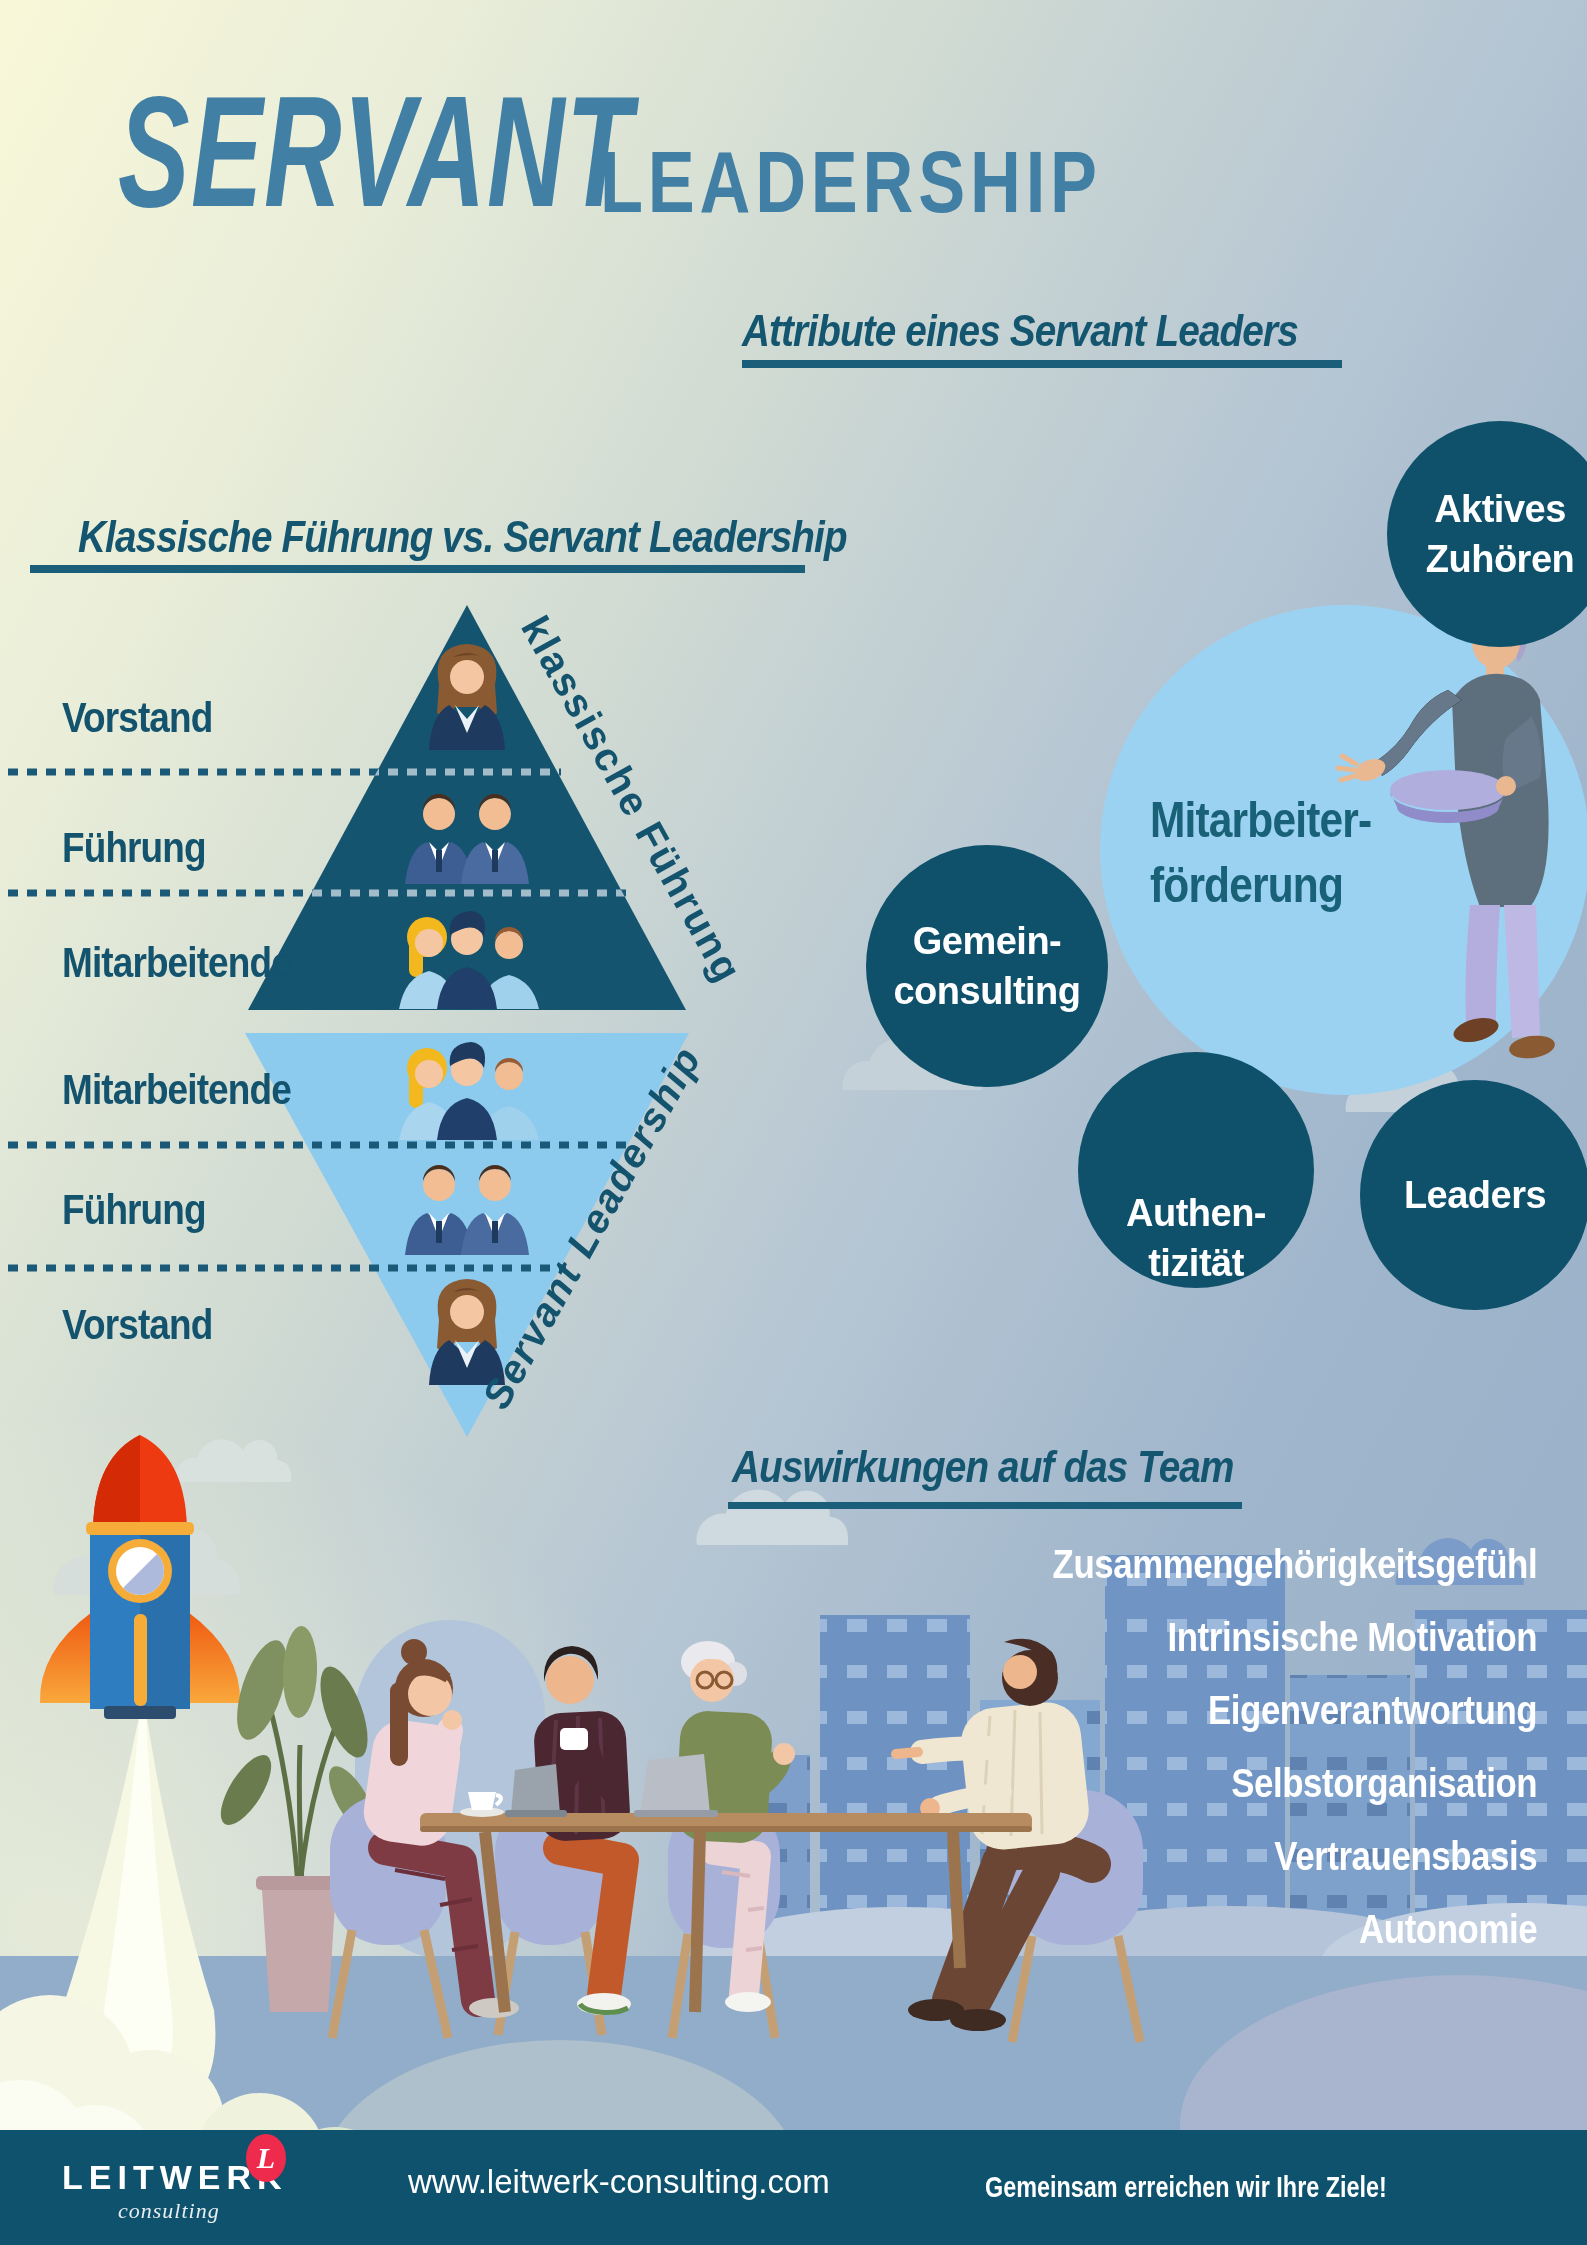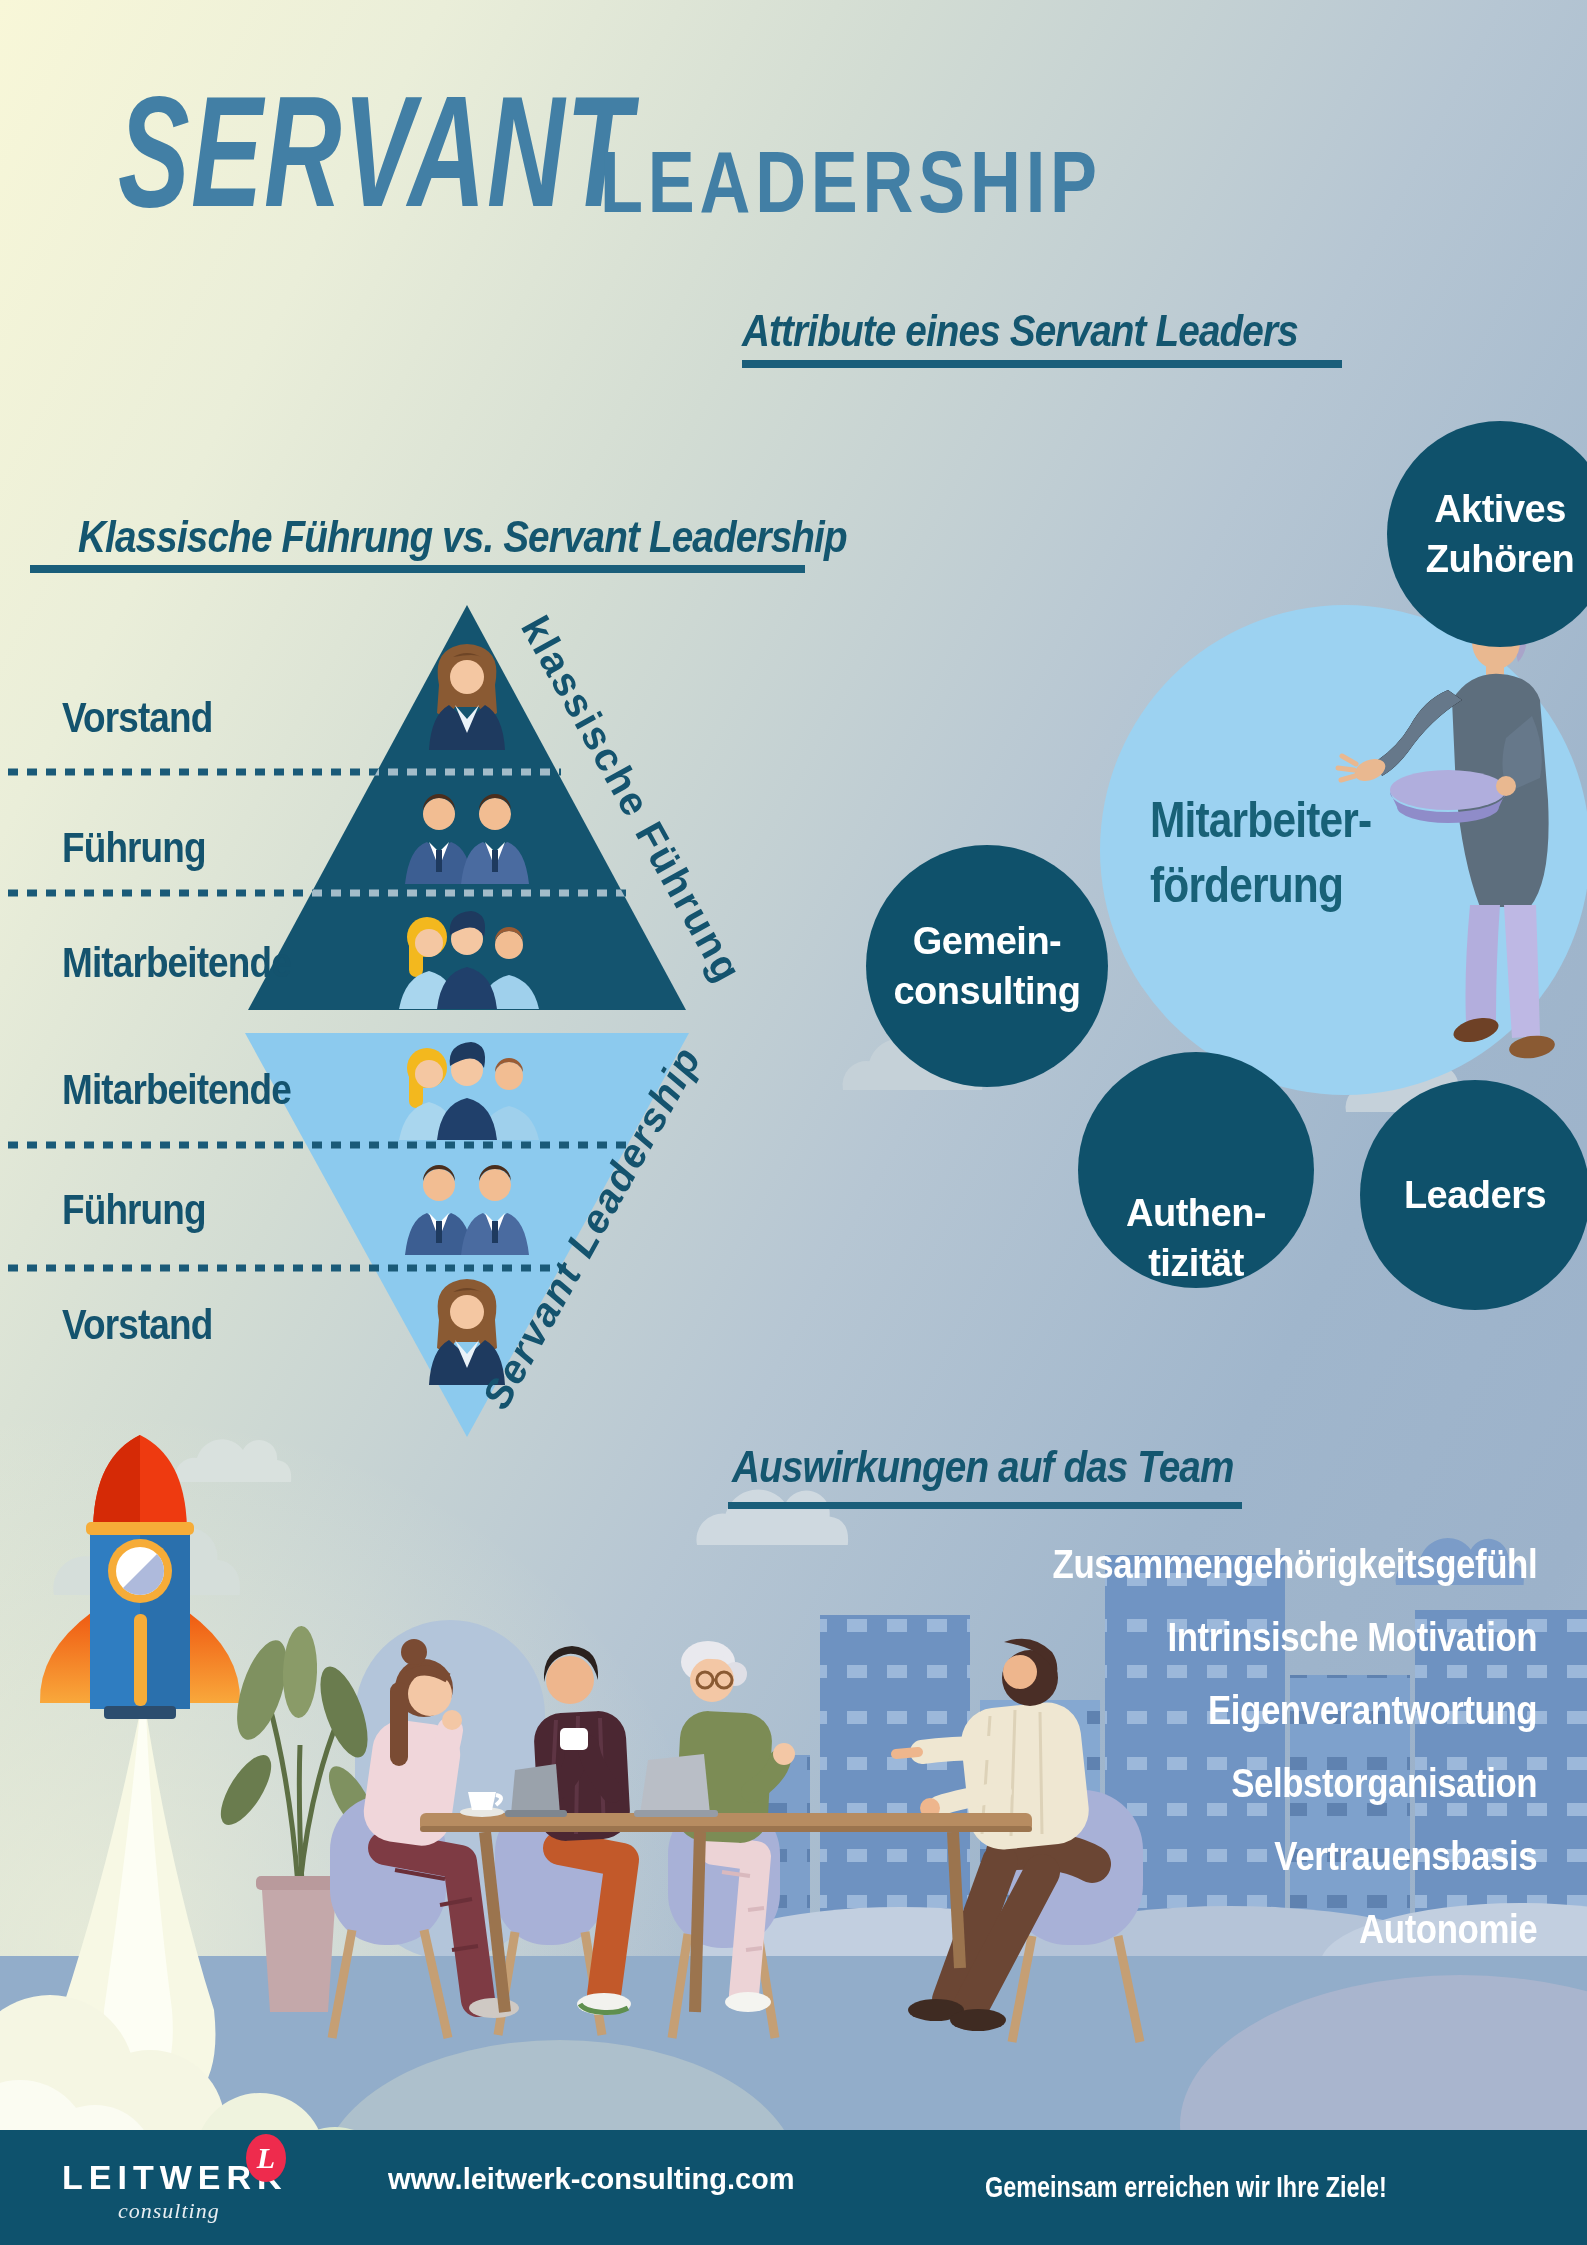--- a/index.html
+++ b/index.html
@@ -30,21 +30,21 @@
   .effects-list{position:absolute;right:50px;top:1528px;text-align:right;color:#ffffff;font-weight:bold;
                 font-size:41px;line-height:73px;letter-spacing:-.5px;transform:scaleX(.85);
                 transform-origin:right top;white-space:nowrap;}
   .footer{position:absolute;left:0;top:2130px;width:1587px;height:115px;background:#0E526D;color:#fff;}
   .brand-word{position:absolute;left:62px;top:2158px;font-size:34px;font-weight:600;letter-spacing:6px;color:#fff;}
   .brand-badge{position:absolute;left:246px;top:2134px;width:40px;height:48px;border-radius:50%;
                background:#EE2B4D;display:flex;align-items:center;justify-content:center;
                font-family:"Liberation Serif",serif;font-style:italic;font-weight:bold;font-size:30px;color:#fff;}
   .brand-sub{position:absolute;left:118px;top:2198px;font-family:"Liberation Serif",serif;font-style:italic;
              font-size:22px;color:#E8EEF2;letter-spacing:1px;}
-  .site{position:absolute;left:388px;top:2163px;font-size:29px;font-weight:bold;color:#fff;letter-spacing:0;}
+  .site{position:absolute;left:408px;top:2163px;font-size:33px;font-weight:normal;color:#fff;letter-spacing:0;}
   .tagline{position:absolute;left:985px;top:2170px;font-size:30px;font-weight:bold;color:#fff;
            transform:scaleX(.78);transform-origin:left top;white-space:nowrap;}
 </style>
 </head>
 <body>
 
 <div class="canvas">
 
   <svg width="1587" height="2245" viewBox="0 0 1587 2245">
     <defs>

